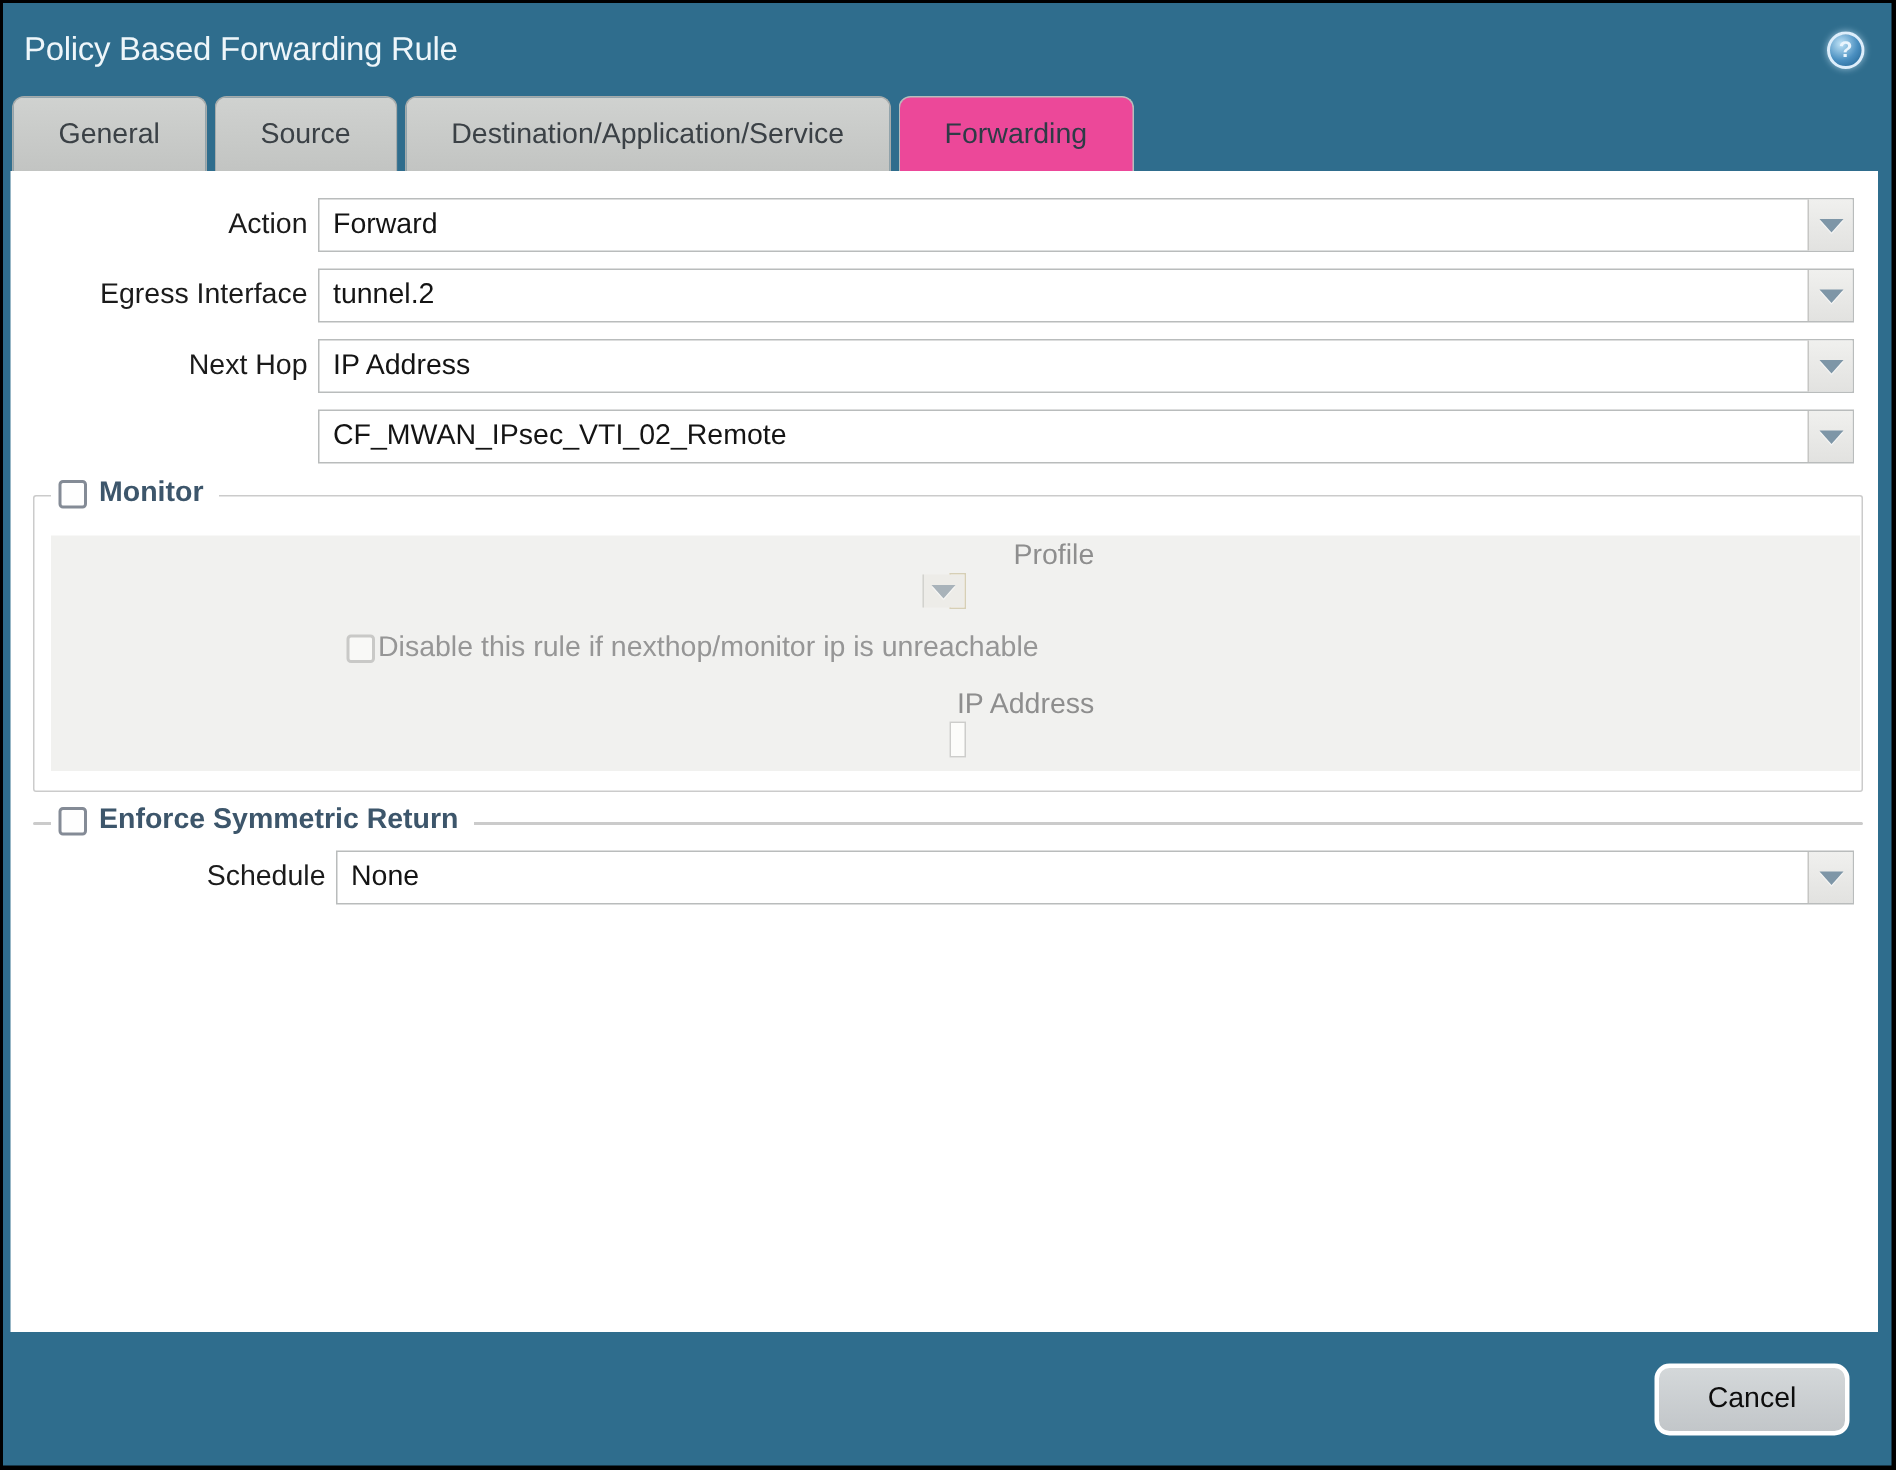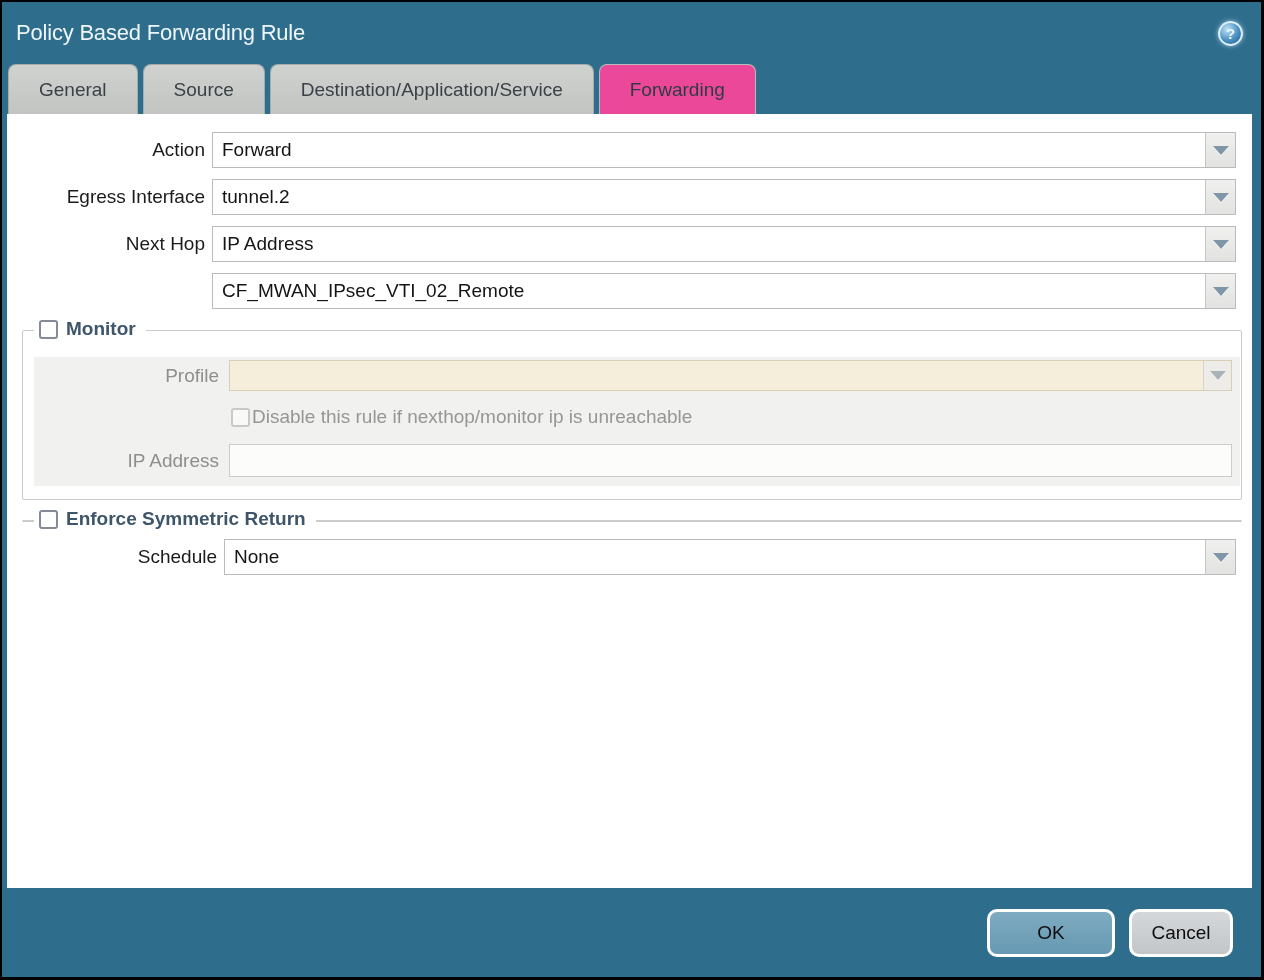--- a/index.html
+++ b/index.html
@@ -85,21 +85,21 @@
   }
   .legend-text { font-size:19px; font-weight:bold; color:#3d566b; }
   .cb {
     width:19px; height:19px; flex-shrink:0;
     background:#fefefe; border:2px solid #848b96; border-radius:3px;
     cursor:pointer;
   }
   .cb.disabled { border-color:#c9c9c7; background:#f9f9f7; cursor:default; }
   
   .mpanel { background:#f1f1ef; margin:26px 1px 13px 11px; padding:3px 0 9px 0; }
-  .prow { display:flex; align-items:center; }
+  .prow { display:flex; align-items:center;flex-direction:column; }
   .plabel { width:185px; flex-shrink:0; text-align:right; font-size:19px; color:#8e8e8e; }
   .pfield {
     flex:1; margin-left:10px; margin-right:8px;
     position:relative; height:31px;
     background:#f5eeda; border:1px solid #d6cfb6;
   }
   .pfield .dd { width:28px; background:#edece8; border-left:1px solid #d2d2ce; }
   .cbrow { display:flex; align-items:center; gap:2px; margin:15px 0 0 197px; }
   .distext { font-size:19px; color:#969696; }
   .iprow { margin-top:16px; }
@@ -149,21 +149,21 @@
     display:flex; align-items:center; justify-content:flex-end;
     gap:14px; padding-right:28px;
   }
   .btn {
     height:48px; border-radius:10px; border:3px solid #fff;
     font-size:19px; color:#0d0d0d;
     display:flex; align-items:center; justify-content:center;
     cursor:pointer;
   }
   .btn.ok { width:128px; background:linear-gradient(#7fabc1,#6699b2); }
-  .btn.cancel { width:104px; background:linear-gradient(#d4d8da,#c2c6c9);text-align:right; }
+  .btn.cancel { width:130px; background:linear-gradient(#d4d8da,#c2c6c9);text-align:right; }
 </style>
 </head>
 <body>
 
 <div class="window">
 
   <div class="titlebar">
     <span class="title">Policy Based Forwarding Rule</span>
     <span class="help">?</span>
   </div>
@@ -266,21 +266,18 @@
         <span class="fvalue">None</span>
         <span class="dd">
           <span class="caret"></span>
         </span>
       </div>
     </div>
 
   </div>
 
   <div class="footer">
-    <div class="btn ok">
-      <span>OK</span>
-    </div>
     <div class="btn cancel">
       <span>Cancel</span>
     </div>
   </div>
 
 </div>
 
 </body></html>

